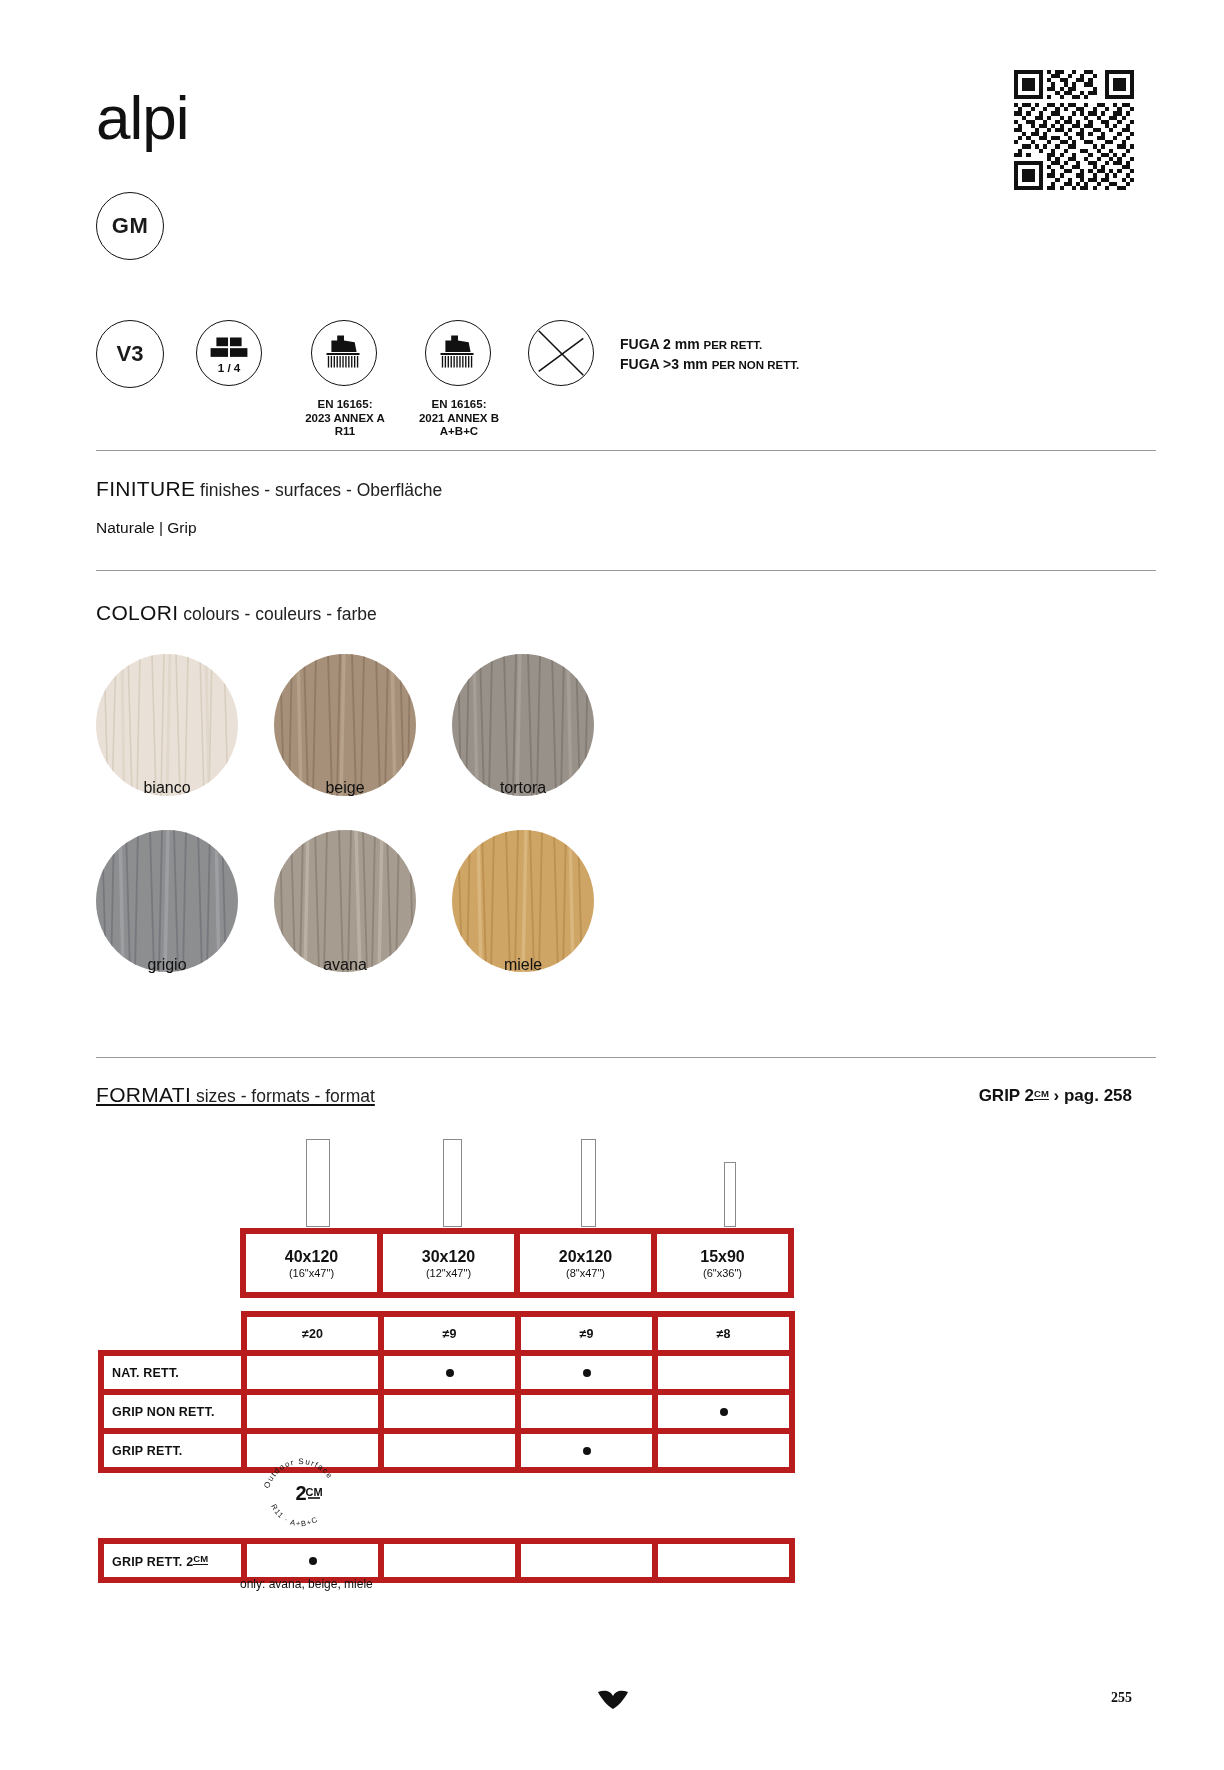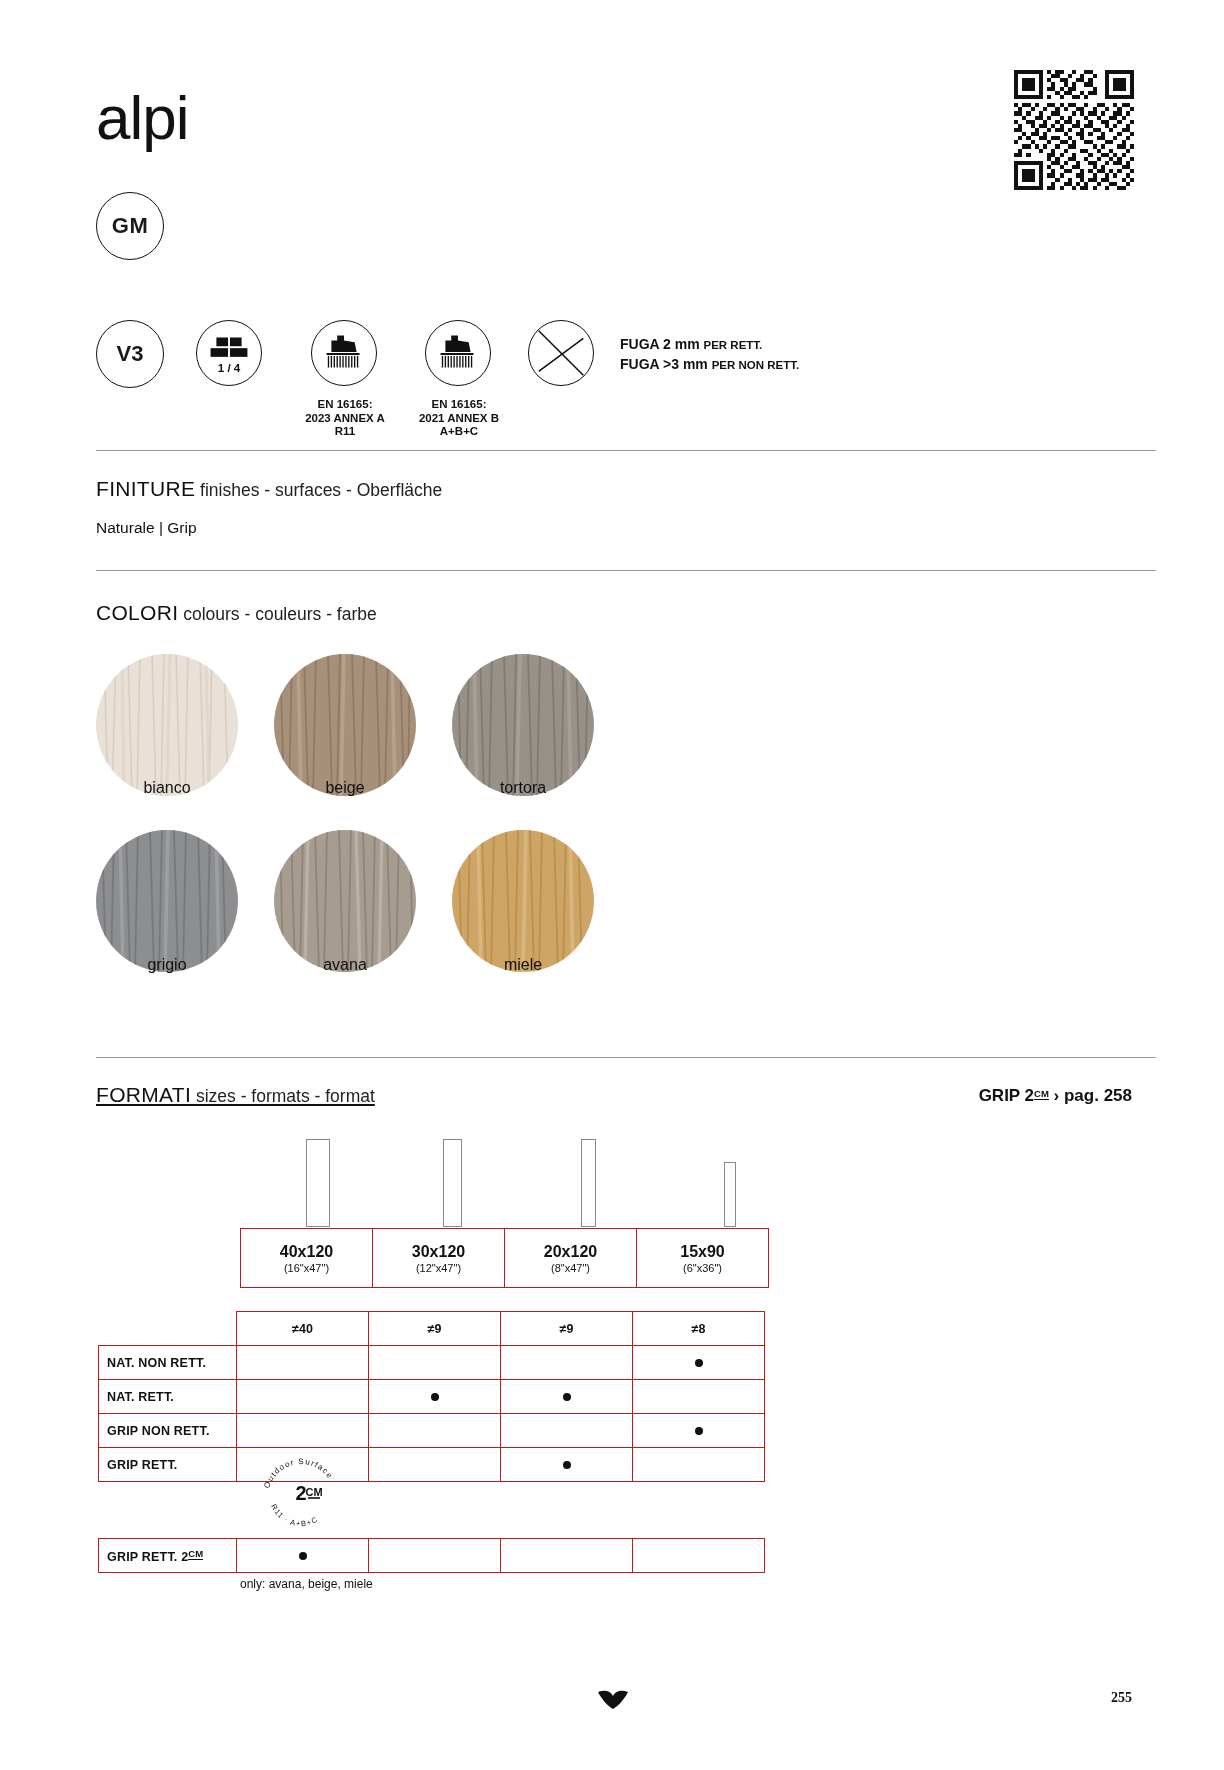--- a/index.html
+++ b/index.html
@@ -190,21 +190,21 @@
   .tile-shape {
     position: absolute;
     border: 1px solid #8a8a8a;
     background: #fff;
   }
   .tbl {
     position: absolute;
     border-collapse: collapse;
   }
   .tbl td {
-    border: 1px solid #b91c1c;
+    border: 6px solid #b91c1c;
     height: 31px;
     font-size: 12.5px;
     color: #111;
   }
   .rowlabel {
     width: 128px;
     padding-left: 8px;
     font-weight: 700;
     font-size: 12px;
     letter-spacing: 0.2px;
@@ -794,31 +794,24 @@
         <div class="fmt-inch">(6"x36")</div>
       </td>
     </tr>
   </tbody>
     </table>
 
   <table class="tbl" style="left:98px; top:1311px;">
     <tbody>
         <tr>
       <td style="border:none; width:128px;"></td>
-      <td class="fcell thick">≠40</td>
+      <td class="fcell thick">≠20</td>
       <td class="fcell thick">≠9</td>
       <td class="fcell thick">≠9</td>
       <td class="fcell thick">≠8</td>
-    </tr>
-    <tr>
-      <td class="rowlabel">NAT. NON RETT.</td>
-      <td class="fcell"></td>
-      <td class="fcell"></td>
-      <td class="fcell"></td>
-      <td class="fcell"><span class="dot"></span></td>
     </tr>
     <tr>
       <td class="rowlabel">NAT. RETT.</td>
       <td class="fcell"></td>
       <td class="fcell"><span class="dot"></span></td>
       <td class="fcell"><span class="dot"></span></td>
       <td class="fcell"></td>
     </tr>
     <tr>
       <td class="rowlabel">GRIP NON RETT.</td>

